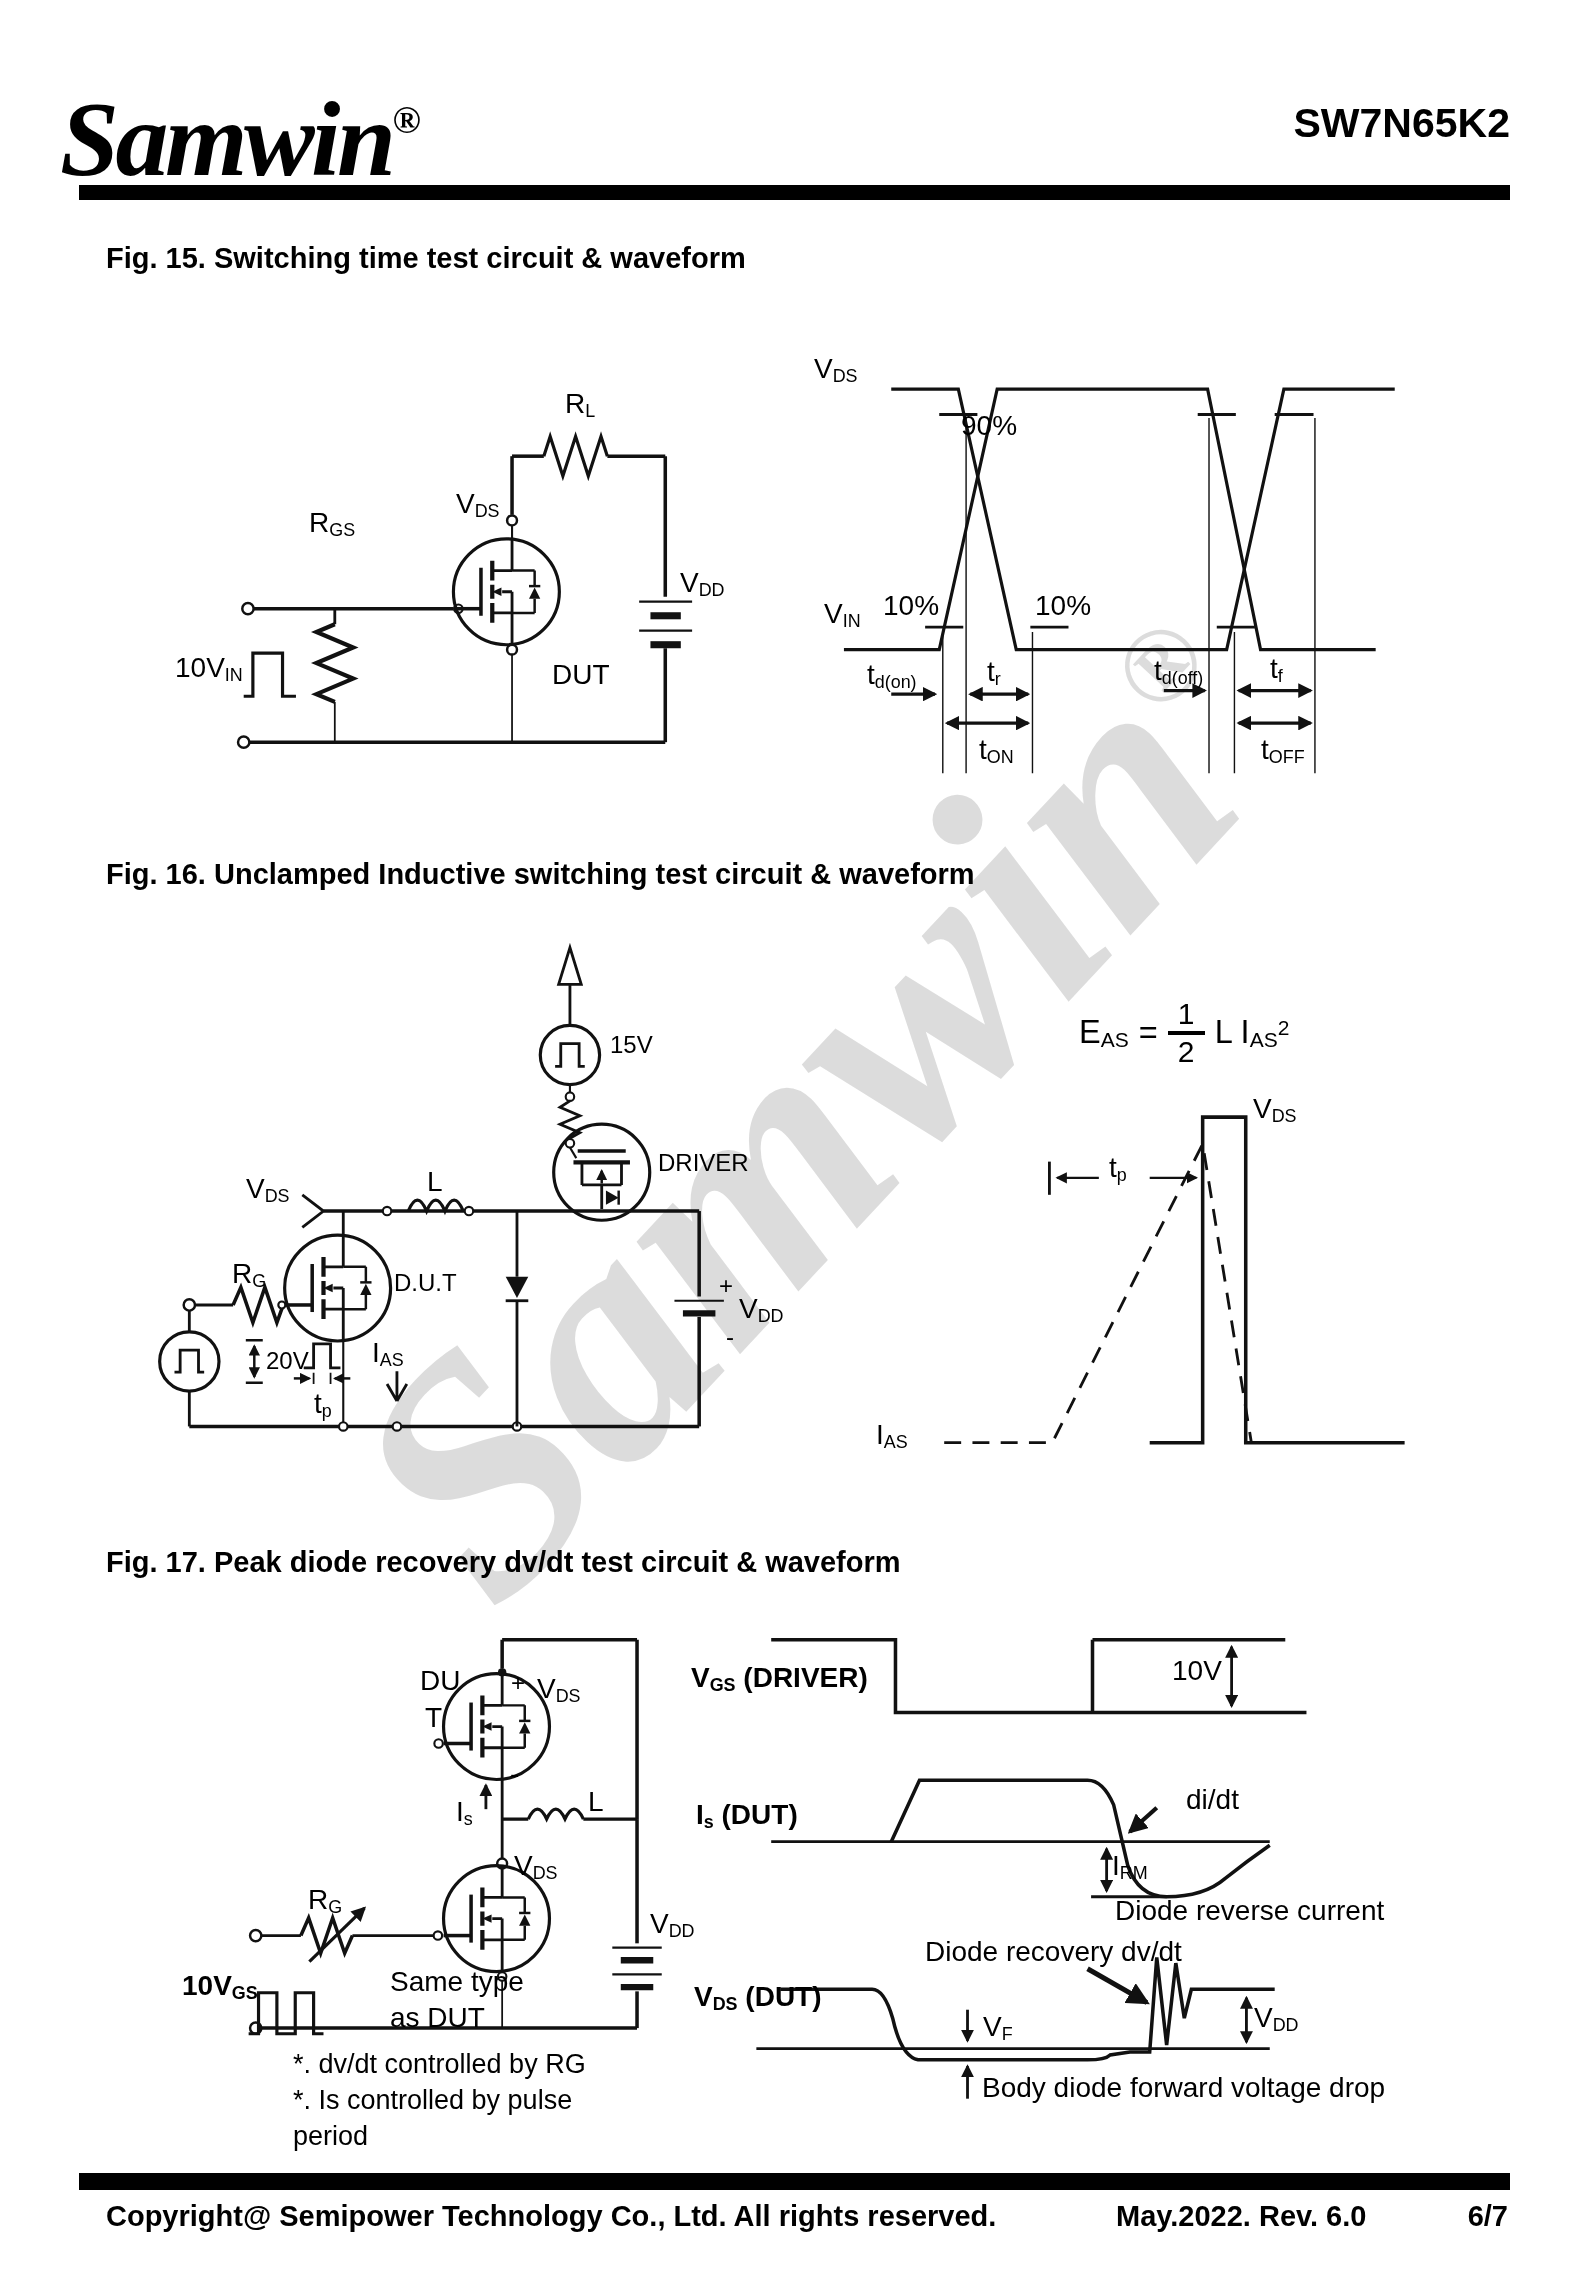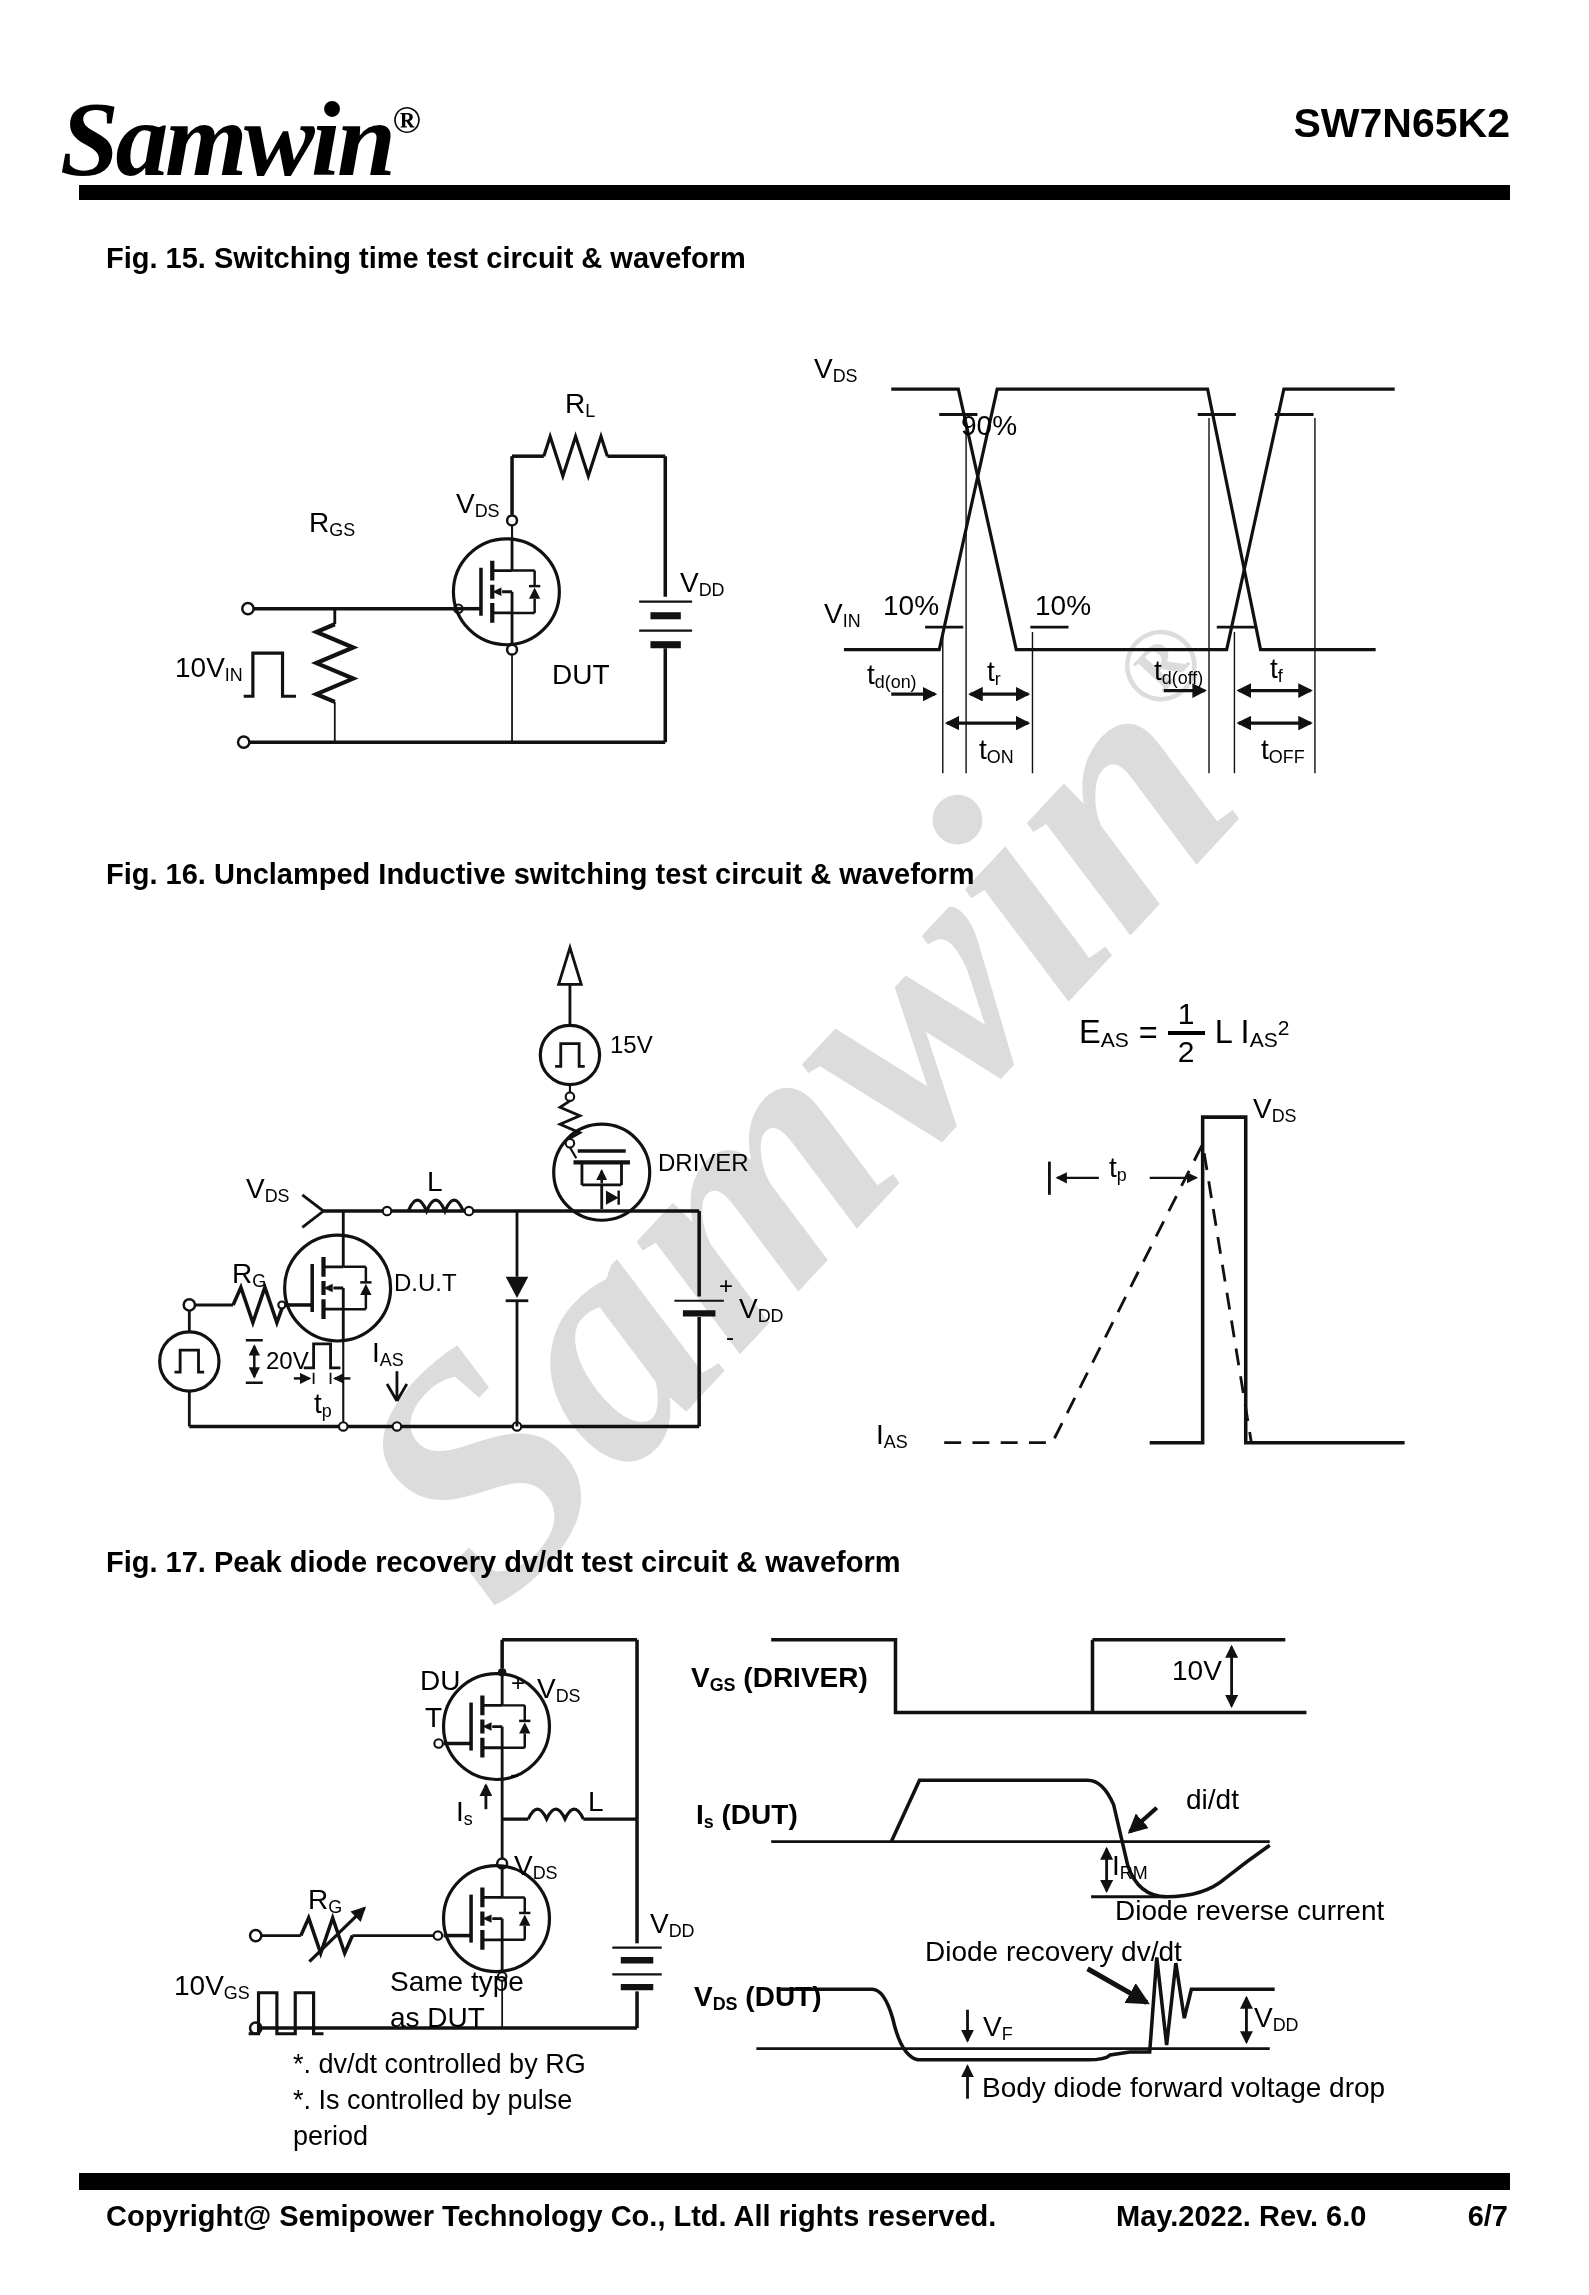--- a/index.html
+++ b/index.html
@@ -277,21 +277,21 @@
 <div class="lbl" style="left:420px;top:1667px;text-align:right;">DU</div>
 <div class="lbl" style="left:425px;top:1704px;">T</div>
 <div class="lbl sm" style="left:511px;top:1671px;">+</div>
 <div class="lbl" style="left:537px;top:1675px;"><span>V</span><sub>DS</sub></div>
 <div class="lbl" style="left:510px;top:1760px;">-</div>
 <div class="lbl" style="left:456px;top:1798px;"><span>I</span><sub>s</sub></div>
 <div class="lbl" style="left:588px;top:1788px;">L</div>
 <div class="lbl" style="left:514px;top:1852px;"><span>V</span><sub>DS</sub></div>
 <div class="lbl" style="left:308px;top:1886px;"><span>R</span><sub>G</sub></div>
 <div class="lbl" style="left:650px;top:1910px;"><span>V</span><sub>DD</sub></div>
-<div class="lbl" style="left:174px;top:1972px;"><span>10V</span><sub>GS</sub></div>
+<div class="lbl" style="left:182px;top:1972px;font-weight:bold;"><span>10V</span><sub>GS</sub></div>
 <div class="lbl" style="left:390px;top:1968px;">Same type</div>
 <div class="lbl" style="left:390px;top:2004px;">as DUT</div>
 
 <div id="notes">
   <div>*. dv/dt controlled by RG</div>
   <div>*. Is controlled by pulse</div>
   <div>period</div>
 </div>
 
 <div class="lbl b" style="left:691px;top:1664px;"><span>V</span><sub>GS</sub><span> (DRIVER)</span></div>

